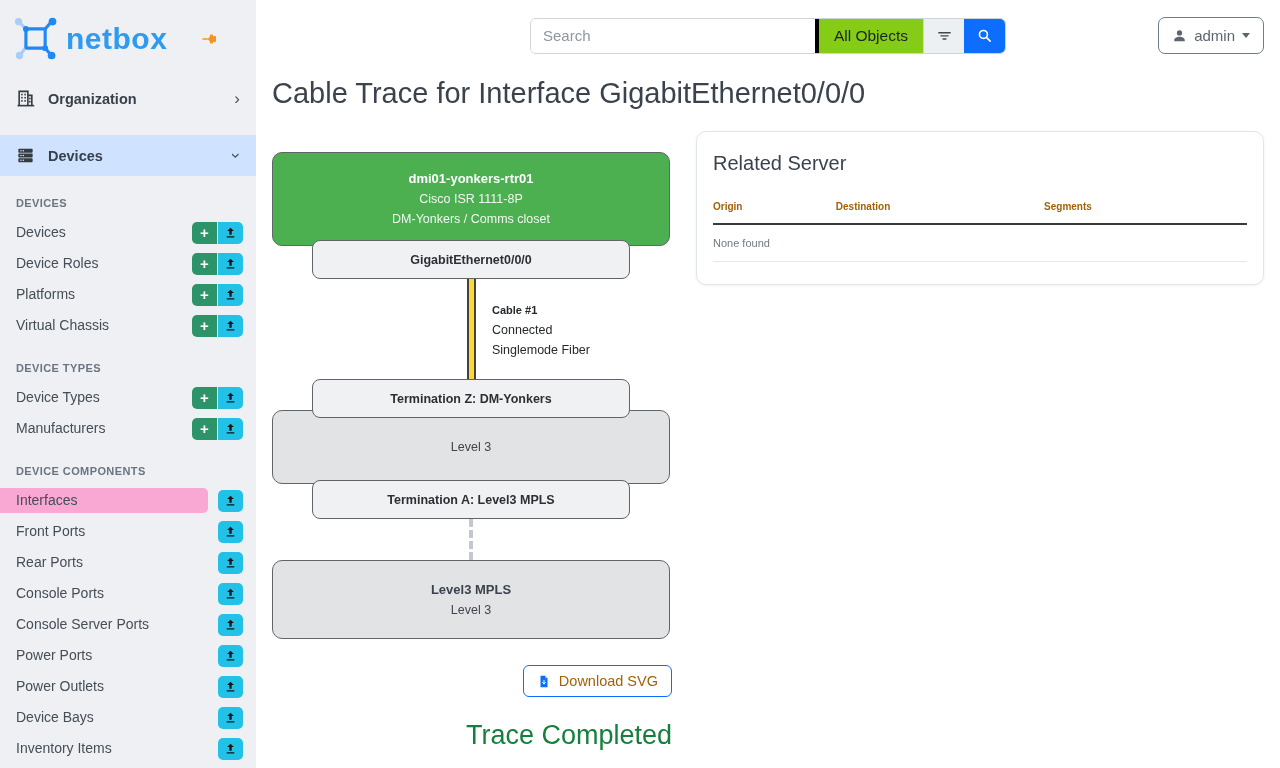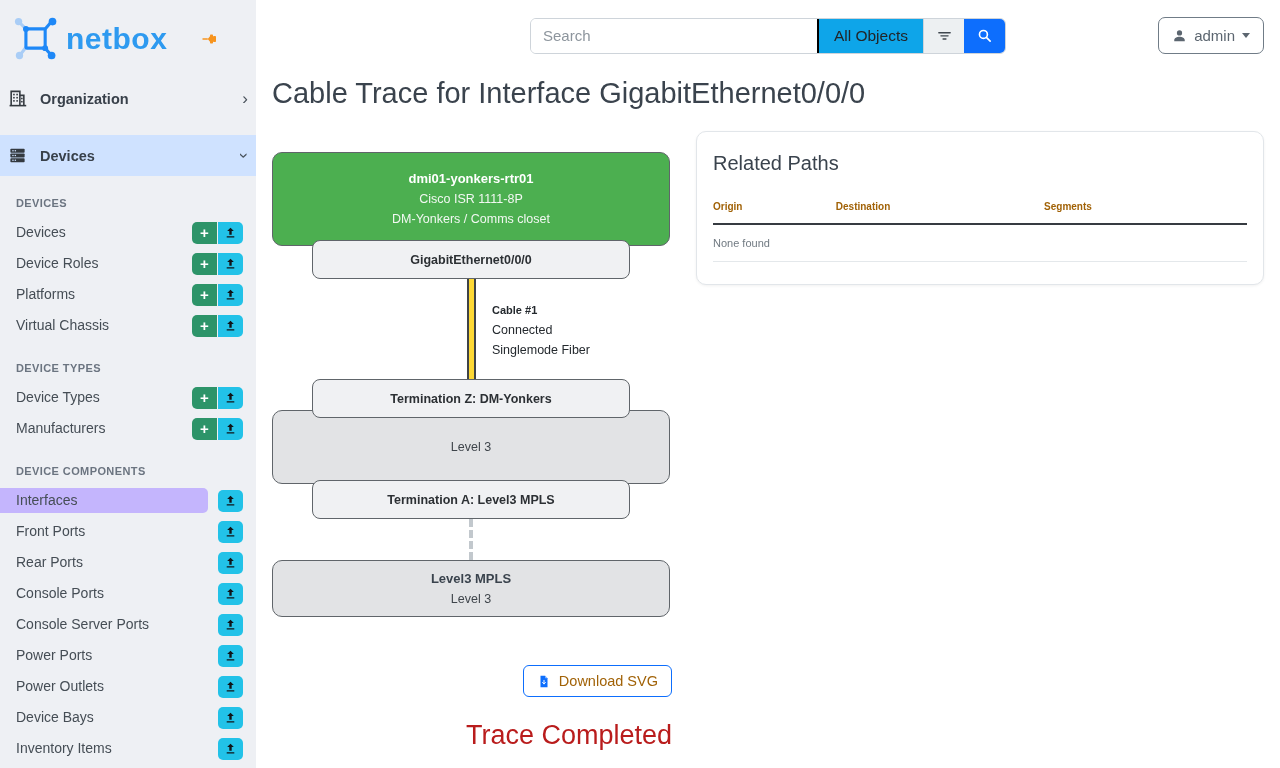--- a/index.html
+++ b/index.html
@@ -4,71 +4,71 @@
 <style>
   * { box-sizing: border-box; margin: 0; padding: 0; }
   html,body { width: 1280px; height: 768px; overflow: hidden; }
   body { display: flex; background: #fff; font-family: "Liberation Sans", sans-serif; color: #3a434d; }
 
   
   .sidebar { width: 256px; min-width: 256px; height: 768px; background: #eef0f4; overflow: hidden; }
   .logo-row { height: 78px; display: flex; align-items: center; padding: 0 14px; }
   .logo-text { font-size: 30px; font-weight: bold; color: #2e9af0; letter-spacing: .5px; margin-left: 8px; }
   .pin-btn { margin-left: 34px; background: none; border: none; cursor: pointer; display: flex; }
-  .group-item { height: 41px; display: flex; align-items: center; gap: 13px; padding: 0 8px; font-size: 14.5px; font-weight: bold; color: #38404a; cursor: pointer; }
+  .group-item { height: 41px; display: flex; align-items: center; gap: 13px; padding: 0 16px; font-size: 14.5px; font-weight: bold; color: #38404a; cursor: pointer; }
   .group-item.open { background: #cfe2ff; }
   .chev { margin-left: auto; color: #49525b; font-size: 17px; line-height: 1; font-weight: normal; }
   .chev.down { transform: rotate(90deg); }
   .section-header { margin: 21px 16px 8px; font-size: 11px; font-weight: bold; letter-spacing: .4px; color: #6b7480; }
   .nav-row { height: 31px; display: flex; align-items: center; padding-right: 13px; }
   .row-label { flex: 1; height: 25px; line-height: 25px; padding-left: 16px; margin-right: 10px; font-size: 14px; color: #454d55; border-radius: 0 5px 5px 0; cursor: pointer; white-space: nowrap; }
-  .nav-row.active .row-label { background: #c4b5fd; }
+  .nav-row.active .row-label { background: #f9a8d4; }
   .btn-group { display: flex; }
   .mini-btn { width: 25px; height: 22px; display: flex; align-items: center; justify-content: center; border: none; cursor: pointer; }
   .mini-add { background: #2d9469; border-radius: 5px 0 0 5px; color: #fff; font-size: 15px; font-weight: bold; line-height: 1; }
   .mini-import { background: #22c2e8; border-radius: 0 5px 5px 0; margin-left: 1px; }
   .mini-import.solo { border-radius: 5px; margin-left: 0; }
 
   
   .main { flex: 1; display: flex; flex-direction: column; position: relative; }
   .topbar { height: 71px; display: flex; align-items: center; justify-content: center; position: relative; }
   .search-group { width: 476px; height: 36px; display: flex; align-items: stretch; border: 1px solid #ced4da; border-radius: 6px; overflow: hidden; background: #fff; }
   .search-input { flex: 1; border: none; outline: none; padding: 0 12px; font-size: 15px; color: #212529; font-family: "Liberation Sans", sans-serif; }
   .search-input::placeholder { color: #8d959d; }
-  .scope-btn { display: flex; align-items: center; padding: 0 15px; background: #0ea5e9; border: none; border-left: 2px solid #000000; font-size: 15.5px; color: #212529; cursor: pointer; font-family: inherit; text-align: right; }
+  .scope-btn { display: flex; align-items: center; padding: 0 15px; background: #84cc16; border: none; border-left: 4px solid #000000; font-size: 15.5px; color: #212529; cursor: pointer; font-family: inherit; text-align: right; }
   .filter-btn { width: 41px; display: flex; align-items: center; justify-content: center; background: #edf0f2; border: none; border-left: 1px solid #ced4da; cursor: pointer; }
   .search-btn { width: 41px; display: flex; align-items: center; justify-content: center; background: #0d6efd; border: none; cursor: pointer; }
   .user-btn { position: absolute; right: 16px; top: 17px; height: 37px; display: flex; align-items: center; gap: 7px; padding: 0 13px; border: 1px solid #707c87; border-radius: 7px; color: #5c6670; font-size: 15px; cursor: pointer; background: #fff; font-family: inherit; }
   .caret-down { width: 0; height: 0; border-left: 4.5px solid transparent; border-right: 4.5px solid transparent; border-top: 5px solid #5c6670; }
 
   
   .page-title { margin: 6px 16px 0; font-size: 29px; font-weight: 400; color: #3a434d; }
   .content { display: flex; align-items: flex-start; padding: 0 16px; margin-top: 21px; }
 
   
   .trace-col { width: 400px; min-width: 400px; display: flex; flex-direction: column; align-items: flex-end; }
   .diagram { position: relative; width: 400px; height: 487px; margin-top: 21px; }
   .big-box { position: absolute; left: 0; width: 398px; border: 1px solid #60656a; border-radius: 10px; display: flex; flex-direction: column; justify-content: center; text-align: center; line-height: 20px; cursor: pointer; }
   .device-box { top: 0; height: 94px; background: #4caf50; color: #fff; }
   .device-box .sub { color: #f2f8f2; }
   .circuit-box { top: 258px; height: 74px; background: #e2e3e5; z-index: 1; }
-  .pnet-box { top: 408px; height: 57px; background: #e2e3e5; }
+  .pnet-box { top: 408px; height: 79px; background: #e2e3e5; }
   .box-name { font-size: 13px; font-weight: bold; }
   .sub { font-size: 12.5px; color: #3f454b; }
   .term-box { position: absolute; left: 40px; width: 318px; height: 39px; background: #f0f1f3; border: 1px solid #60656a; border-radius: 8px; display: flex; align-items: center; justify-content: center; font-size: 12.5px; font-weight: bold; color: #2c3034; z-index: 2; cursor: pointer; }
   .iface-box { top: 88px; }
   .termz-box { top: 227px; }
   .terma-box { top: 328px; }
   .cable-line { position: absolute; left: 195px; top: 127px; width: 9px; height: 101px; background: #fdd835; border-left: 2px solid #3f4347; border-right: 2px solid #3f4347; }
   .cable-label { position: absolute; left: 220px; top: 148px; font-size: 12.5px; color: #24292e; line-height: 20px; cursor: pointer; }
   .cable-label .box-name { font-size: 11px; }
   .dashed-line { position: absolute; left: 197px; top: 367px; height: 41px; width: 0; border-left: 4px dashed #c2c8cd; }
 
   .download-btn { margin-top: 26px; display: inline-flex; align-items: center; gap: 8px; padding: 7px 13px; background: #fff; border: 1px solid #0d6efd; border-radius: 6px; color: #a16207; font-size: 14.5px; cursor: pointer; font-family: inherit; }
-  .result-text { margin-top: 23px; font-size: 27px; font-weight: 400; color: #b91c1c; }
+  .result-text { margin-top: 23px; font-size: 27px; font-weight: 400; color: #15803d; }
 
   
   .related-card { flex: 1; margin-left: 24px; background: #fff; border: 1px solid #e2e6ea; border-radius: 10px; box-shadow: 0 1px 3px rgba(0,0,0,.06); padding: 16px 16px 22px; }
   .card-title { font-size: 20px; font-weight: 400; color: #3a434d; margin: 4px 0 20px; }
   .paths-table { width: 100%; border-collapse: collapse; }
   .paths-table th { text-align: left; font-size: 10px; color: #a16207; padding: 6px 0 11px; border-bottom: 2px solid #363b41; font-weight: bold; }
   .paths-table td { padding: 12px 0; font-size: 11px; color: #717a82; border-bottom: 1px solid #e4e8eb; }
   .col-origin { width: 23%; } .col-dest { width: 39%; } .col-seg { width: 38%; }
 </style>
 </head>
@@ -440,21 +440,21 @@
               </g>
           </svg>
         </span>
         <span>Download SVG</span>
       </button>
 
       <div class="result-text">Trace Completed</div>
     </div>
 
     <div class="related-card">
-      <h2 class="card-title">Related Paths</h2>
+      <h2 class="card-title">Related Server</h2>
       <table class="paths-table">
         <thead>
           <tr>
             <th class="col-origin">Origin</th>
             <th class="col-dest">Destination</th>
             <th class="col-seg">Segments</th>
           </tr>
         </thead>
         <tbody>
           <tr>

